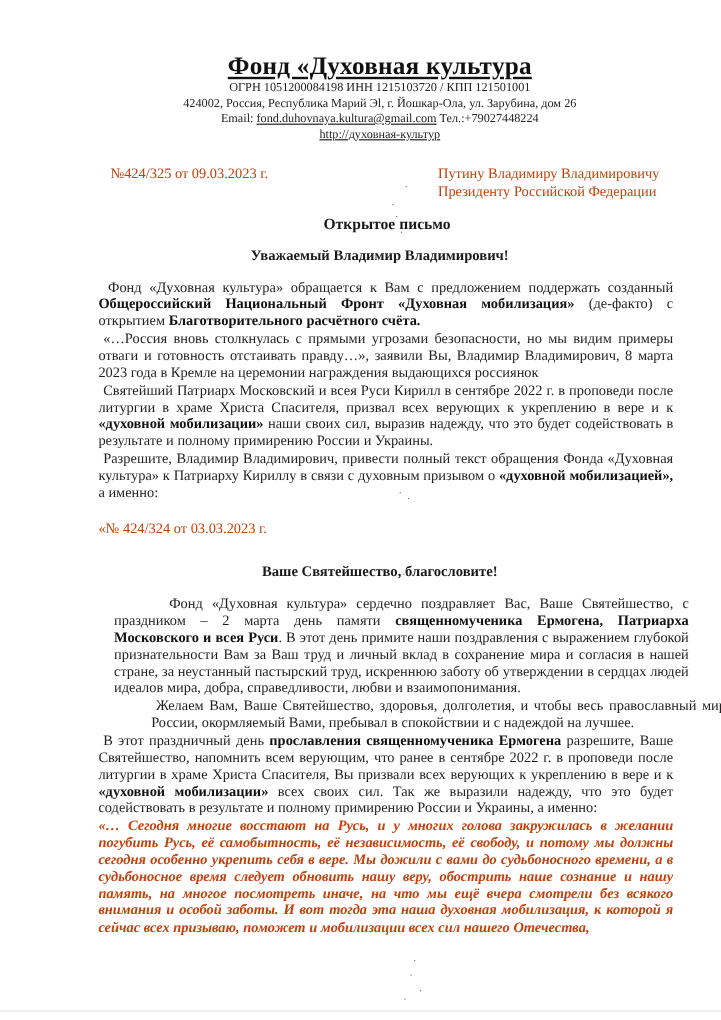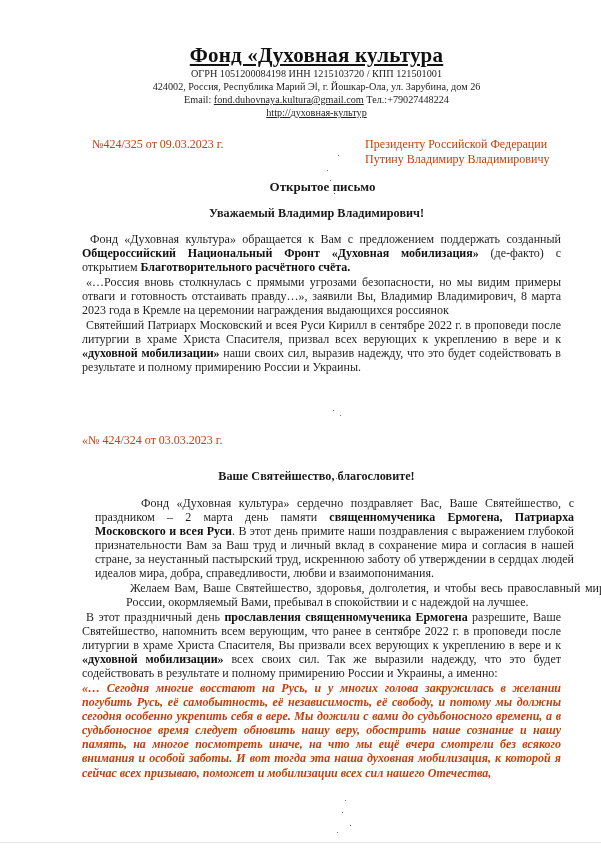--- a/index.html
+++ b/index.html
@@ -51,37 +51,40 @@
   <div class="abs center hdr-line hdr2">424002, Россия, Республика Марий Эӏ, г. Йошкар-Ола, ул. Зарубина, дом 26</div>
   <div class="abs center hdr-line hdr3">
     <span>Email: </span><span class="link">fond.duhovnaya.kultura@gmail.com</span><span>  Тел.:+79027448224</span>
   </div>
   <div class="abs center hdr-line hdr4">
     <span class="link">http://духовная-культур</span>
   </div>
 
   <div class="abs body-text ref">№424/325 от 09.03.2023 г.</div>
   <div class="abs body-text addressee">
+    <div>Путину Владимиру Владимировичу</div>
     <div>Президенту Российской Федерации</div>
-    <div>Путину Владимиру Владимировичу</div>
   </div>
 
   <div class="abs center h-open">Открытое письмо</div>
   <div class="abs center h-greet">Уважаемый Владимир Владимирович!</div>
 
   <div class="para ind1" style="top:232px;">
     <span>Фонд «Духовная культура» обращается к Вам с предложением поддержать  созданный </span><b>Общероссийский Национальный Фронт «Духовная мобилизация»</b><span> (де-факто) с открытием </span><b>Благотворительного расчётного счёта.</b>
   </div>
 
   <div class="para ind2" style="top:275px;">«…Россия вновь столкнулась с прямыми угрозами безопасности, но мы видим примеры отваги и готовность отстаивать правду…», заявили Вы, Владимир Владимирович, 8 марта 2023 года в Кремле  на церемонии награждения выдающихся россиянок</div>
 
   <div class="para ind2" style="top:318px;">
     <span>Святейший Патриарх Московский и всея Руси Кирилл в сентябре 2022 г. в проповеди после литургии в храме Христа Спасителя, призвал   всех верующих к укреплению в вере и к </span><b>«духовной мобилизации»</b><span> наши своих сил, выразив надежду, что это будет содействовать в результате и полному примирению России и Украины.</span>
   </div>
 
+  <div class="para ind2" style="top:375px;">
+    <span>Разрешите, Владимир Владимирович, привести полный текст обращения Фонда «Духовная культура» к Патриарху Кириллу в связи с духовным призывом  о </span><b>«духовной мобилизацией»,</b><span> а именно:</span>
+  </div>
 
   <div class="abs body-text ref2">«№ 424/324 от 03.03.2023 г.</div>
 
   <div class="abs center h-bless">Ваше Святейшество, благословите!</div>
 
   <div class="para ind3" style="top:496px;">
     <span>Фонд «Духовная культура» сердечно поздравляет Вас, Ваше Святейшество, с праздником – 2 марта день памяти </span><b>священномученика Ермогена, Патриарха Московского и всея Руси</b><span>. В этот день примите наши поздравления с выражением глубокой признательности Вам за Ваш труд и личный вклад в сохранение мира и согласия в нашей стране, за неустанный пастырский труд, искреннюю заботу об утверждении в сердцах людей идеалов мира, добра, справедливости, любви и взаимопонимания.</span>
   </div>
 
   <div class="para ind2" style="top:581px;margin-left:44px;">Желаем Вам, Ваше Святейшество, здоровья, долголетия, и чтобы весь православный мир России, окормляемый Вами, пребывал в спокойствии и с надеждой на лучшее.</div>

